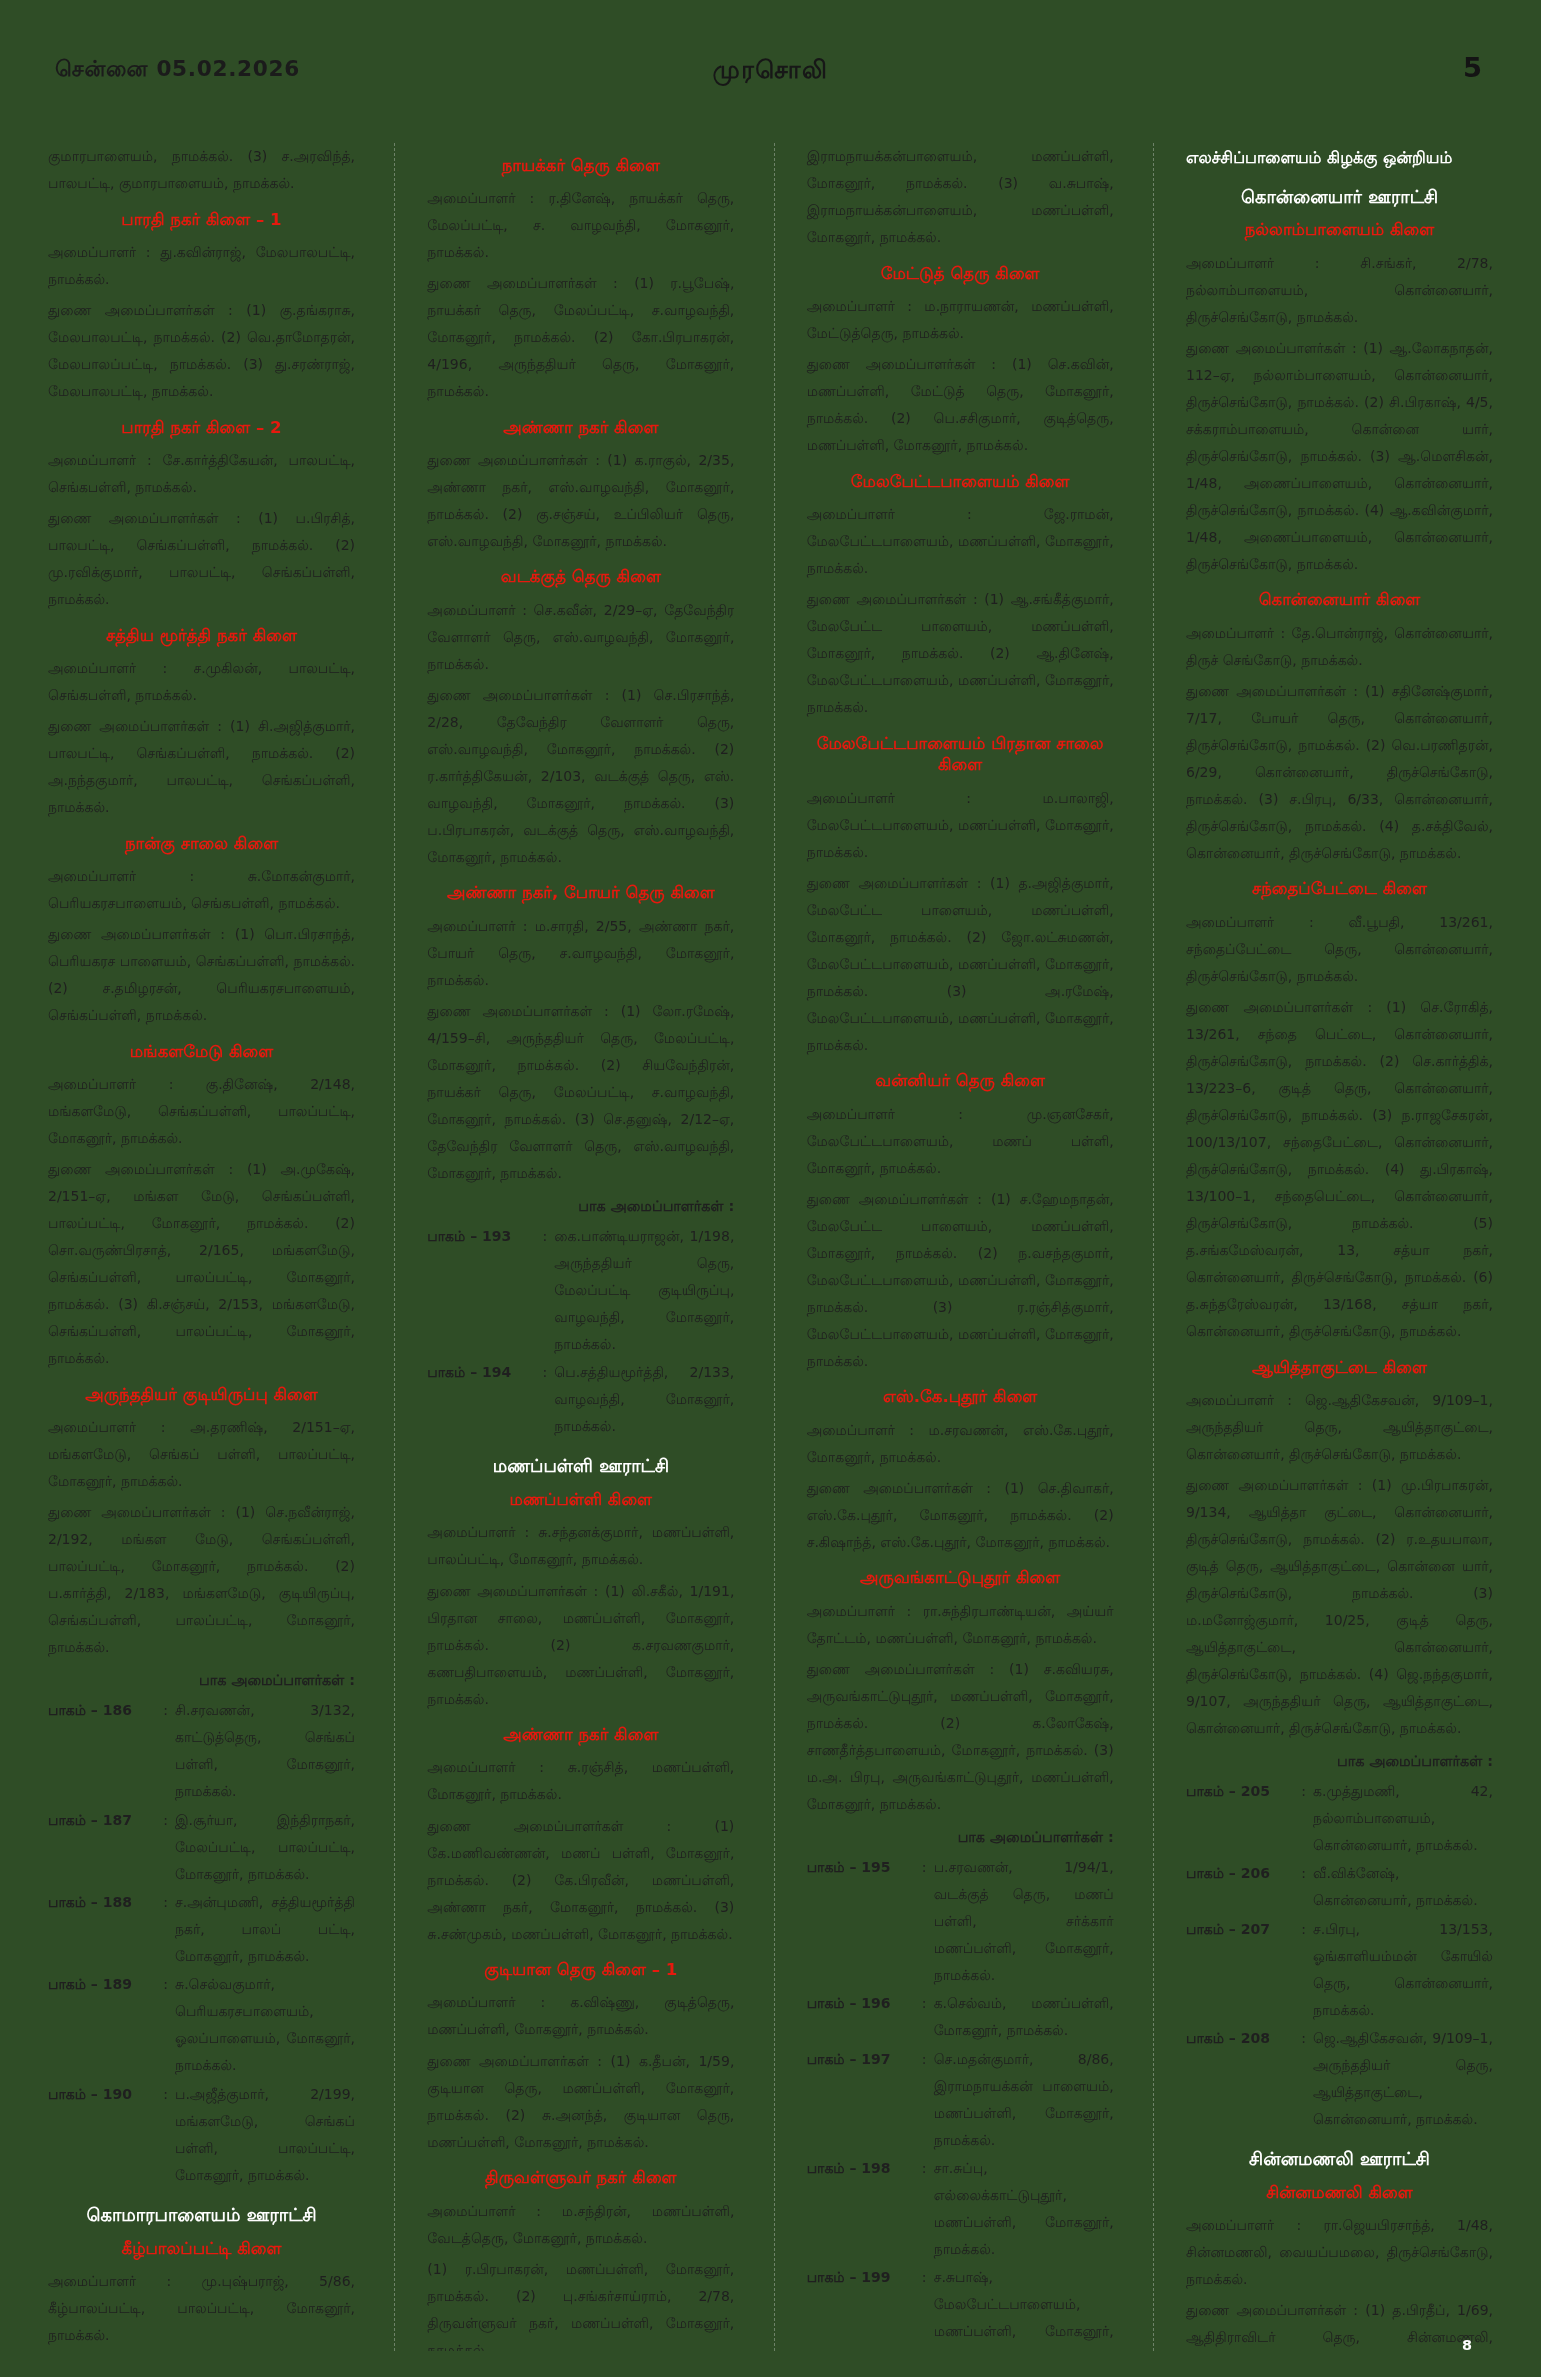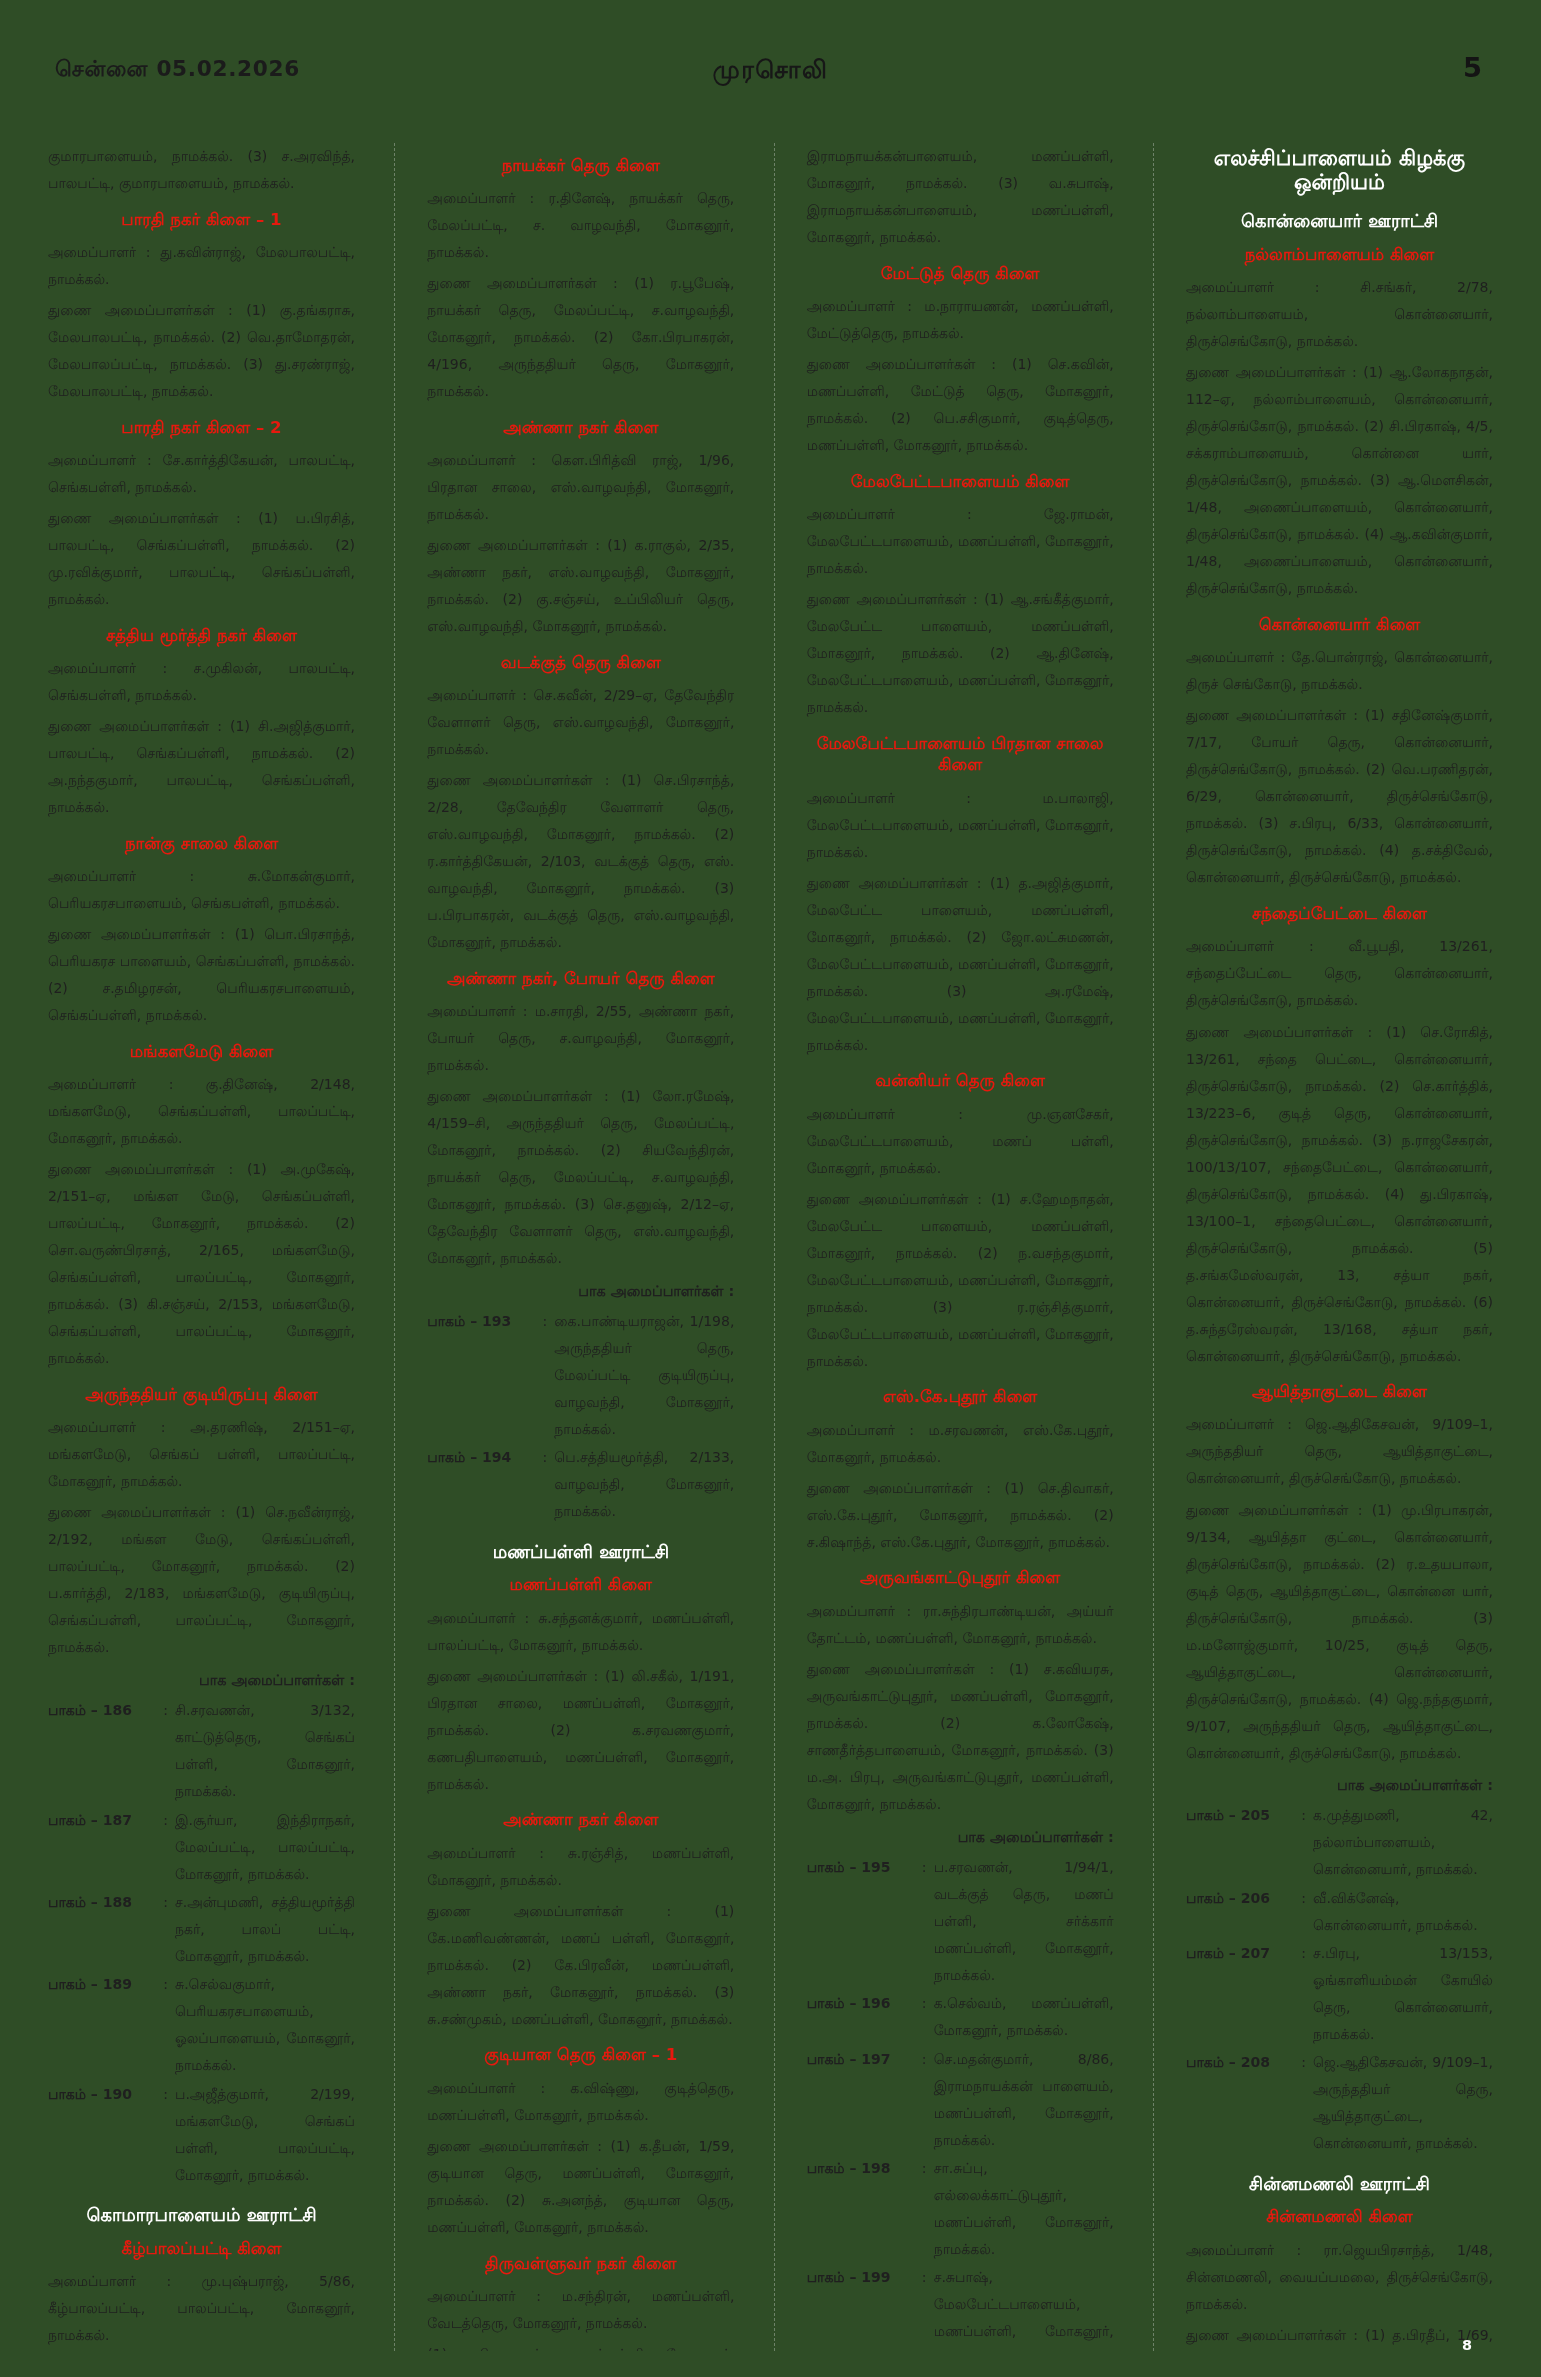--- a/index.html
+++ b/index.html
@@ -75,23 +75,22 @@
   .h-sec{
     color:var(--white);
     font-size:18px;
     font-weight:bold;
     text-align:center;
     line-height:23px;
     margin:14.4px 0 4.3px 0;
   }
   .h-union{
     color:var(--white);
-    font-size:21px;
+    font-size:16px;
     font-weight:bold;
-    text-align:center;
     line-height:24.5px;
     margin:2.9px 0 7.2px 0;
   }
   .plabel{
     font-size:14.4px;
     font-weight:bold;
     text-align:right;
     line-height:27px;
     margin:5.8px 0 2.9px 0;
   }
@@ -170,21 +169,20 @@
       <div class="h-sec">கொமாரபாளையம் ஊராட்சி</div>
       <div class="h-red">கீழ்பாலப்பட்டி கிளை</div>
       <div class="body"><b>அமைப்பாளர் : </b>மு.புஷ்பராஜ், 5/86, கீழ்பாலப்பட்டி, பாலப்பட்டி, மோகனூர், நாமக்கல்.</div>
       <div class="body"><b>துணை அமைப்பாளர்கள் : </b>(1) கு.பிரவீன், 5/84, கீழ் பாலப்பட்டி, மோகனூர், நாமக்கல். (2) ர.கார்த்திகேயன், கீழ்பாலப்பட்டி, பாலப்பட்டி, மோகனூர், நாமக்கல். (3) சு.பிரசாத், 5/2–ஏ, கீழ்பாலப்பட்டி, பாலப்பட்டி, மோகனூர், நாமக்கல்.</div>
     </div>
     <div class="col">
       <div class="h-red">நாயக்கர் தெரு கிளை</div>
       <div class="body"><b>அமைப்பாளர் : </b>ர.தினேஷ், நாயக்கர் தெரு, மேலப்பட்டி, ச. வாழவந்தி, மோகனூர், நாமக்கல்.</div>
       <div class="body"><b>துணை அமைப்பாளர்கள் : </b>(1) ர.பூபேஷ், நாயக்கர் தெரு, மேலப்பட்டி, ச.வாழவந்தி, மோகனூர், நாமக்கல். (2) கோ.பிரபாகரன், 4/196, அருந்ததியர் தெரு, மோகனூர், நாமக்கல்.</div>
       <div class="h-red">அண்ணா நகர் கிளை</div>
-      <div class="body"><b>அமைப்பாளர் : </b>கௌ.பிரித்வி ராஜ், 1/96, பிரதான சாலை, எஸ்.வாழவந்தி, மோகனூர், நாமக்கல்.</div>
       <div class="body"><b>துணை அமைப்பாளர்கள் : </b>(1) க.ராகுல், 2/35, அண்ணா நகர், எஸ்.வாழவந்தி, மோகனூர், நாமக்கல். (2) கு.சஞ்சய், உப்பிலியர் தெரு, எஸ்.வாழவந்தி, மோகனூர், நாமக்கல்.</div>
       <div class="h-red">வடக்குத் தெரு கிளை</div>
       <div class="body"><b>அமைப்பாளர் : </b>செ.கவீன், 2/29–ஏ, தேவேந்திர வேளாளர் தெரு, எஸ்.வாழவந்தி, மோகனூர், நாமக்கல்.</div>
       <div class="body"><b>துணை அமைப்பாளர்கள் : </b>(1) செ.பிரசாந்த், 2/28, தேவேந்திர வேளாளர் தெரு, எஸ்.வாழவந்தி, மோகனூர், நாமக்கல். (2) ர.கார்த்திகேயன், 2/103, வடக்குத் தெரு, எஸ். வாழவந்தி, மோகனூர், நாமக்கல். (3) ப.பிரபாகரன், வடக்குத் தெரு, எஸ்.வாழவந்தி, மோகனூர், நாமக்கல்.</div>
       <div class="h-red">அண்ணா நகர், போயர் தெரு கிளை</div>
       <div class="body"><b>அமைப்பாளர் : </b>ம.சாரதி, 2/55, அண்ணா நகர், போயர் தெரு, ச.வாழவந்தி, மோகனூர், நாமக்கல்.</div>
       <div class="body"><b>துணை அமைப்பாளர்கள் : </b>(1) லோ.ரமேஷ், 4/159–சி, அருந்ததியர் தெரு, மேலப்பட்டி, மோகனூர், நாமக்கல். (2) சியவேந்திரன், நாயக்கர் தெரு, மேலப்பட்டி, ச.வாழவந்தி, மோகனூர், நாமக்கல். (3) செ.தனுஷ், 2/12–ஏ, தேவேந்திர வேளாளர் தெரு, எஸ்.வாழவந்தி, மோகனூர், நாமக்கல்.</div>
       <div class="plabel">பாக அமைப்பாளர்கள் :</div>
       <div class="part">
         <span class="pnum">பாகம் – 193</span>

